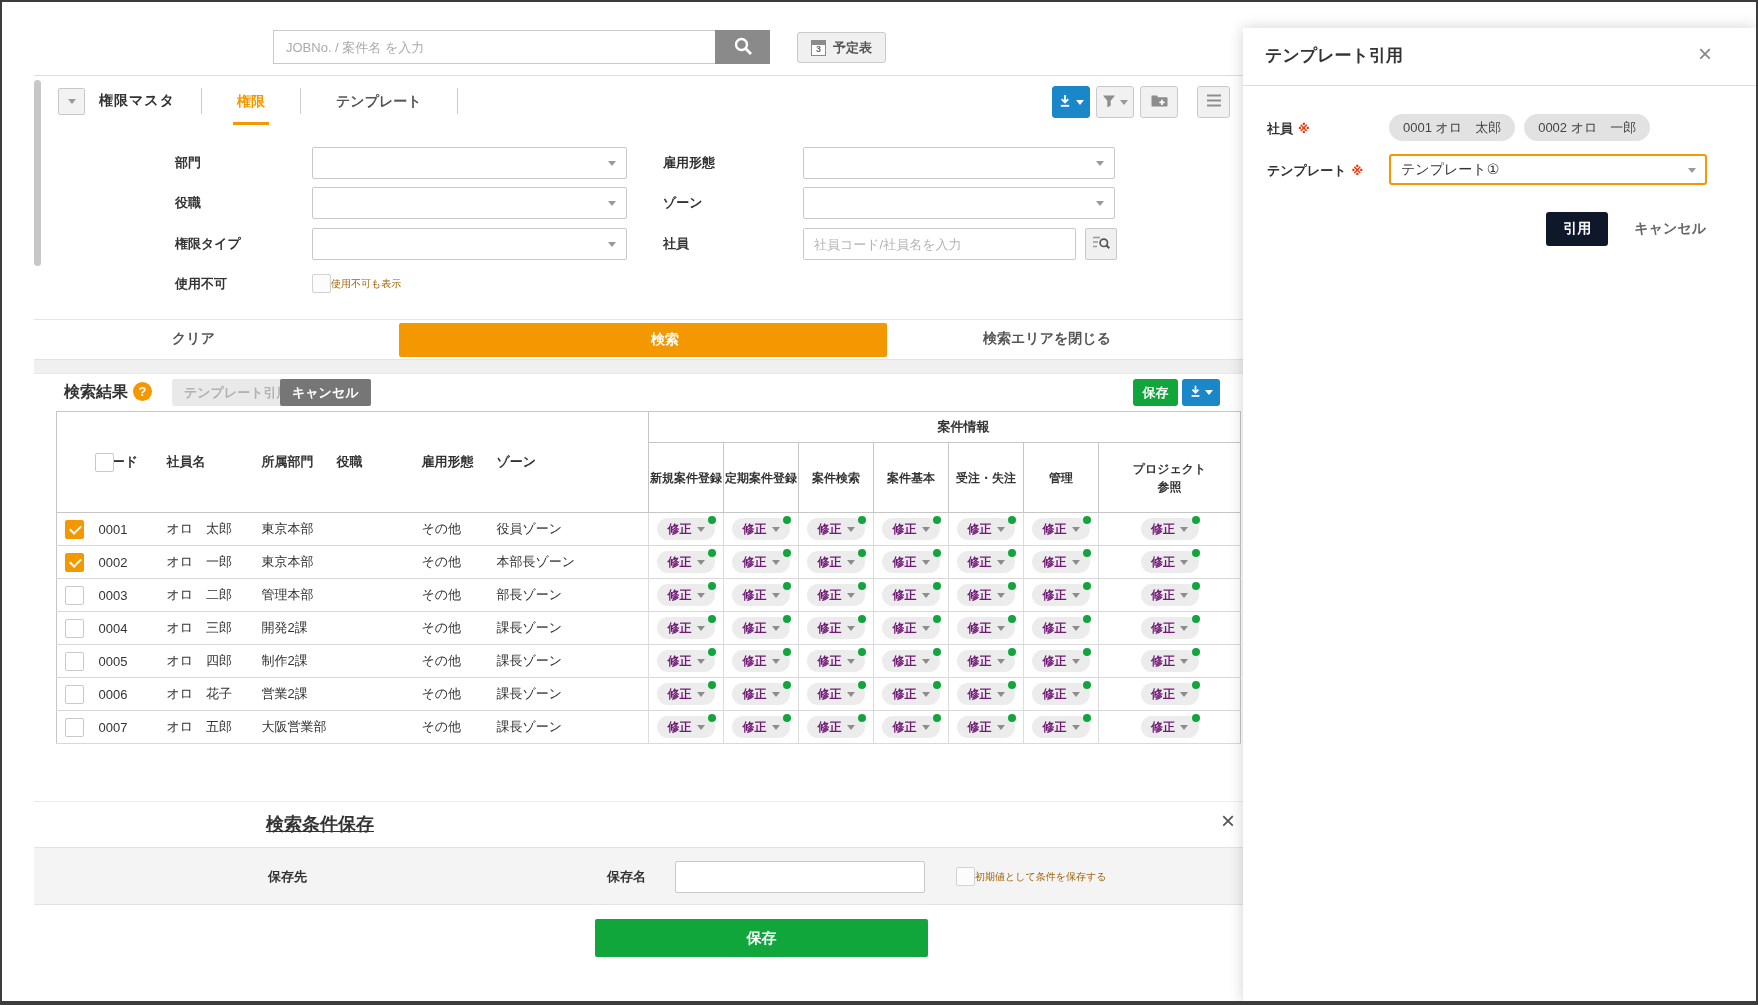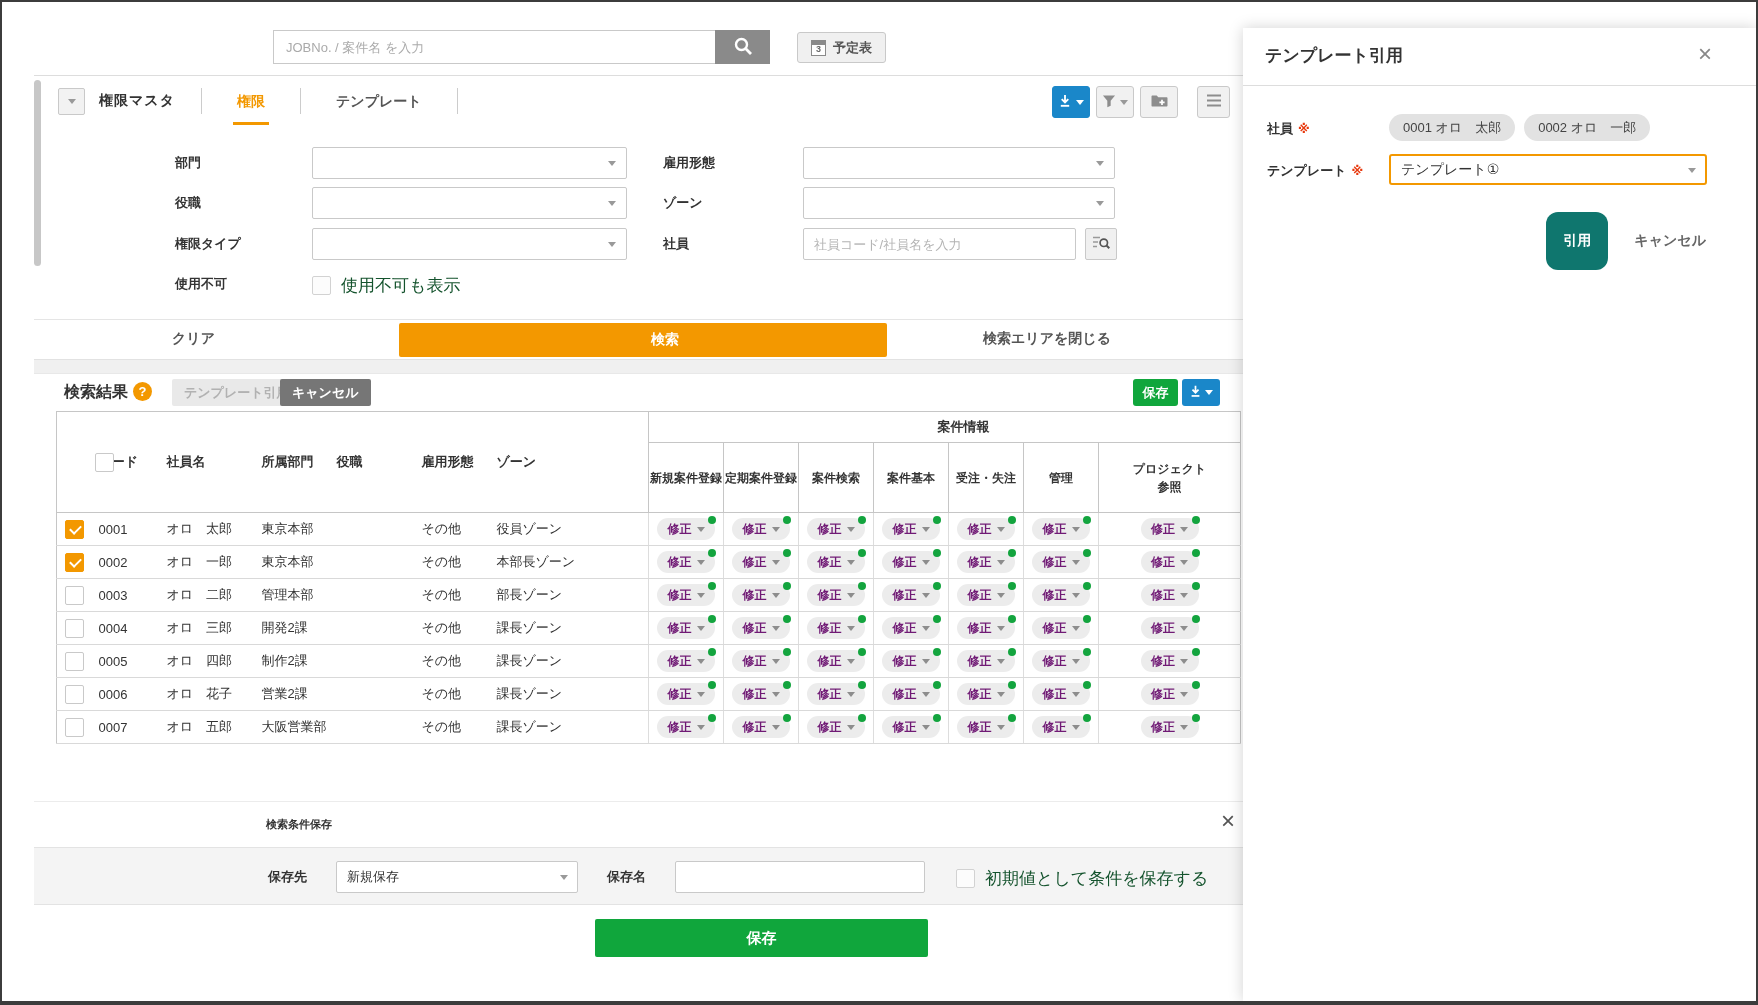--- a/index.html
+++ b/index.html
@@ -47,21 +47,21 @@
   .f-label { position:absolute; font-size:13px; font-weight:bold; color:#333; line-height:32px; }
   .sel { position:absolute; height:32px; background:#fff; border:1px solid #c9c9c9; border-radius:2px; cursor:pointer; }
   .sel .car { position:absolute; right:10px; top:13px; }
   .l-lab { left:141px; } .r-lab { left:629px; }
   .l-ctl { left:278px; width:315px; } .r-ctl { left:769px; width:312px; }
   .fr1 { top:21px; } .fr2 { top:61px; } .fr3 { top:102px; } .fr4 { top:148px; }
   .emp-input { position:absolute; left:769px; width:273px; height:32px; border:1px solid #c9c9c9; border-radius:2px; padding:0 10px; font-size:13px; outline:none; color:#333; }
   .emp-input::placeholder { color:#b3b3b3; }
   .adv-btn { position:absolute; left:1051px; width:32px; height:32px; background:#f0f0f0; border:1px solid #c9c9c9; border-radius:2px; display:flex; align-items:center; justify-content:center; cursor:pointer; }
   .cb18 { position:relative; display:inline-block; width:19px; height:19px; background:#fcfcfc; border:1px solid #d2d2d2; border-radius:2px; vertical-align:middle; cursor:pointer; }
-  .cb-lab { color:#14532d; font-size:17px; margin-left:10px; vertical-align:middle; }
+  .cb-lab { color:#a16207; font-size:10px; vertical-align:middle; }
 
   
   .action-row { position:relative; height:40px; border-top:1px solid #e5e5e5; }
   .link-btn { position:absolute; top:10px; background:none; border:none; font-weight:bold; font-size:14px; color:#555; cursor:pointer; }
   .clear-btn { left:138px; }
   .close-area-btn { left:949px; }
   .search-main { position:absolute; left:365px; top:3px; width:488px; height:34px; background:#f39800; border:none; border-radius:2px; color:#fff; font-weight:bold; font-size:14px; cursor:pointer;padding-left:44px; }
   .gray-band { height:15px; background:#f0f0f0; border-top:1px solid #e2e2e2; border-bottom:1px solid #e8e8e8; }
 
   
@@ -92,21 +92,21 @@
   .cb.checked { background:#f39800; border-color:#f39800; }
   .cb.checked::after { content:''; position:absolute; left:4px; top:4px; width:9px; height:5px; border-left:2px solid #fff; border-bottom:2px solid #fff; transform:rotate(-45deg); }
   .perm-pill { position:relative; display:inline-flex; width:58px; height:22px; background:#ececec; border-radius:11px; align-items:center; justify-content:center; gap:5px; cursor:pointer; }
   .perm-pill .lbl { color:#701a75; font-weight:bold; font-size:12px; }
   .perm-pill .car { border-top-color:#8d8d8d; }
   .perm-pill .dot { position:absolute; top:-2px; right:-1px; width:8px; height:8px; border-radius:50%; background:#13a43e; }
 
   
   .save-modal { position:absolute; left:0; right:0; top:725px; bottom:0; background:#fff; border-top:1px solid #ececec; }
   .sm-head { position:relative; height:45px; }
-  .sm-title { position:absolute; left:232px; top:0; line-height:45px; font-size:11px; font-weight:bold; }
+  .sm-title { position:absolute; left:232px; top:0; line-height:45px; font-size:18px; font-weight:bold;text-decoration:underline; }
   .sm-close { position:absolute; right:8px; top:7px; font-size:24px; color:#555; background:none; border:none; cursor:pointer; line-height:1; }
   .sm-body { position:relative; height:58px; background:#f4f4f4; border-top:1px solid #e3e3e3; border-bottom:1px solid #e3e3e3; }
   .sm-lab { position:absolute; font-size:13px; font-weight:bold; line-height:58px; color:#333; }
   .sm-sel { position:absolute; left:302px; top:13px; width:242px; height:32px; background:#fff; border:1px solid #c9c9c9; border-radius:2px; font-size:13px; line-height:30px; padding:0 24px 0 10px; cursor:pointer; }
   .sm-sel .car { position:absolute; right:9px; top:13px; }
   .sm-input { position:absolute; left:641px; top:13px; width:250px; height:32px; border:1px solid #c9c9c9; border-radius:2px; padding:0 10px; font-size:13px; outline:none; }
   .sm-check { position:absolute; left:922px; top:19px; }
   .sm-foot { position:relative; height:98px; }
   .sm-save { position:absolute; left:561px; top:14px; width:333px; height:38px; background:#10a63c; border:none; border-radius:2px; color:#fff; font-weight:bold; font-size:15px; cursor:pointer; }
 
@@ -116,21 +116,21 @@
   .tp-title { position:absolute; left:22px; top:0; line-height:56px; font-size:17px; font-weight:bold; }
   .tp-close { position:absolute; right:44px; top:14px; font-size:24px; color:#888; background:none; border:none; cursor:pointer; line-height:1; }
   .tp-row { position:relative; }
   .tp-lab { position:absolute; left:24px; font-size:13px; font-weight:bold; color:#333; }
   .req { color:#e8380d; margin-left:5px; font-size:12px; }
   .tp-tags { position:absolute; left:146px; top:28px; display:flex; gap:9px; }
   .tag { background:#e2e2e2; border-radius:14px; padding:0 14px; height:27px; line-height:27px; font-size:13px; color:#444; cursor:pointer; white-space:nowrap; }
   .tp-sel { position:absolute; left:146px; top:68px; width:318px; height:31px; background:#fff; border:2px solid #f39800; border-radius:3px; font-size:14px; line-height:27px; padding:0 24px 0 10px; color:#333; cursor:pointer; }
   .tp-sel .car { position:absolute; right:9px; top:12px; }
   .tp-actions { position:absolute; top:126px; right:50px; display:flex; align-items:center; gap:26px; }
-  .apply-btn { background:#0f766e; border:none; border-radius:12px; color:#fff; font-weight:bold; font-size:14px; padding:20px 17px; cursor:pointer; }
+  .apply-btn { background:#0f172a; border:none; border-radius:3px; color:#fff; font-weight:bold; font-size:14px; padding:8px 17px; cursor:pointer; }
   .cancel-link { background:none; border:none; font-weight:bold; font-size:14px; color:#666; cursor:pointer; }
 </style>
 </head>
 <body>
 
 <header class="topbar">
   <div class="global-search">
     <input placeholder="JOBNo. / 案件名 を入力" style="">
     <button class="gs-btn">
       <span>
@@ -717,21 +717,20 @@
     </table>
   </div>
 
   <div class="save-modal">
     <div class="sm-head">
       <span class="sm-title">検索条件保存</span>
       <button class="sm-close">×</button>
     </div>
     <div class="sm-body">
       <span class="sm-lab" style="left:234px;">保存先</span>
-      <div class="sm-sel"><span>新規保存</span><span class="car"></span></div>
       <span class="sm-lab" style="left:573px;">保存名</span>
       <input class="sm-input" value="" style="">
       <span class="sm-check">
         <span class="cb18"></span><span class="cb-lab">初期値として条件を保存する</span>
       </span>
     </div>
     <div class="sm-foot">
       <button class="sm-save">保存</button>
     </div>
   </div>

